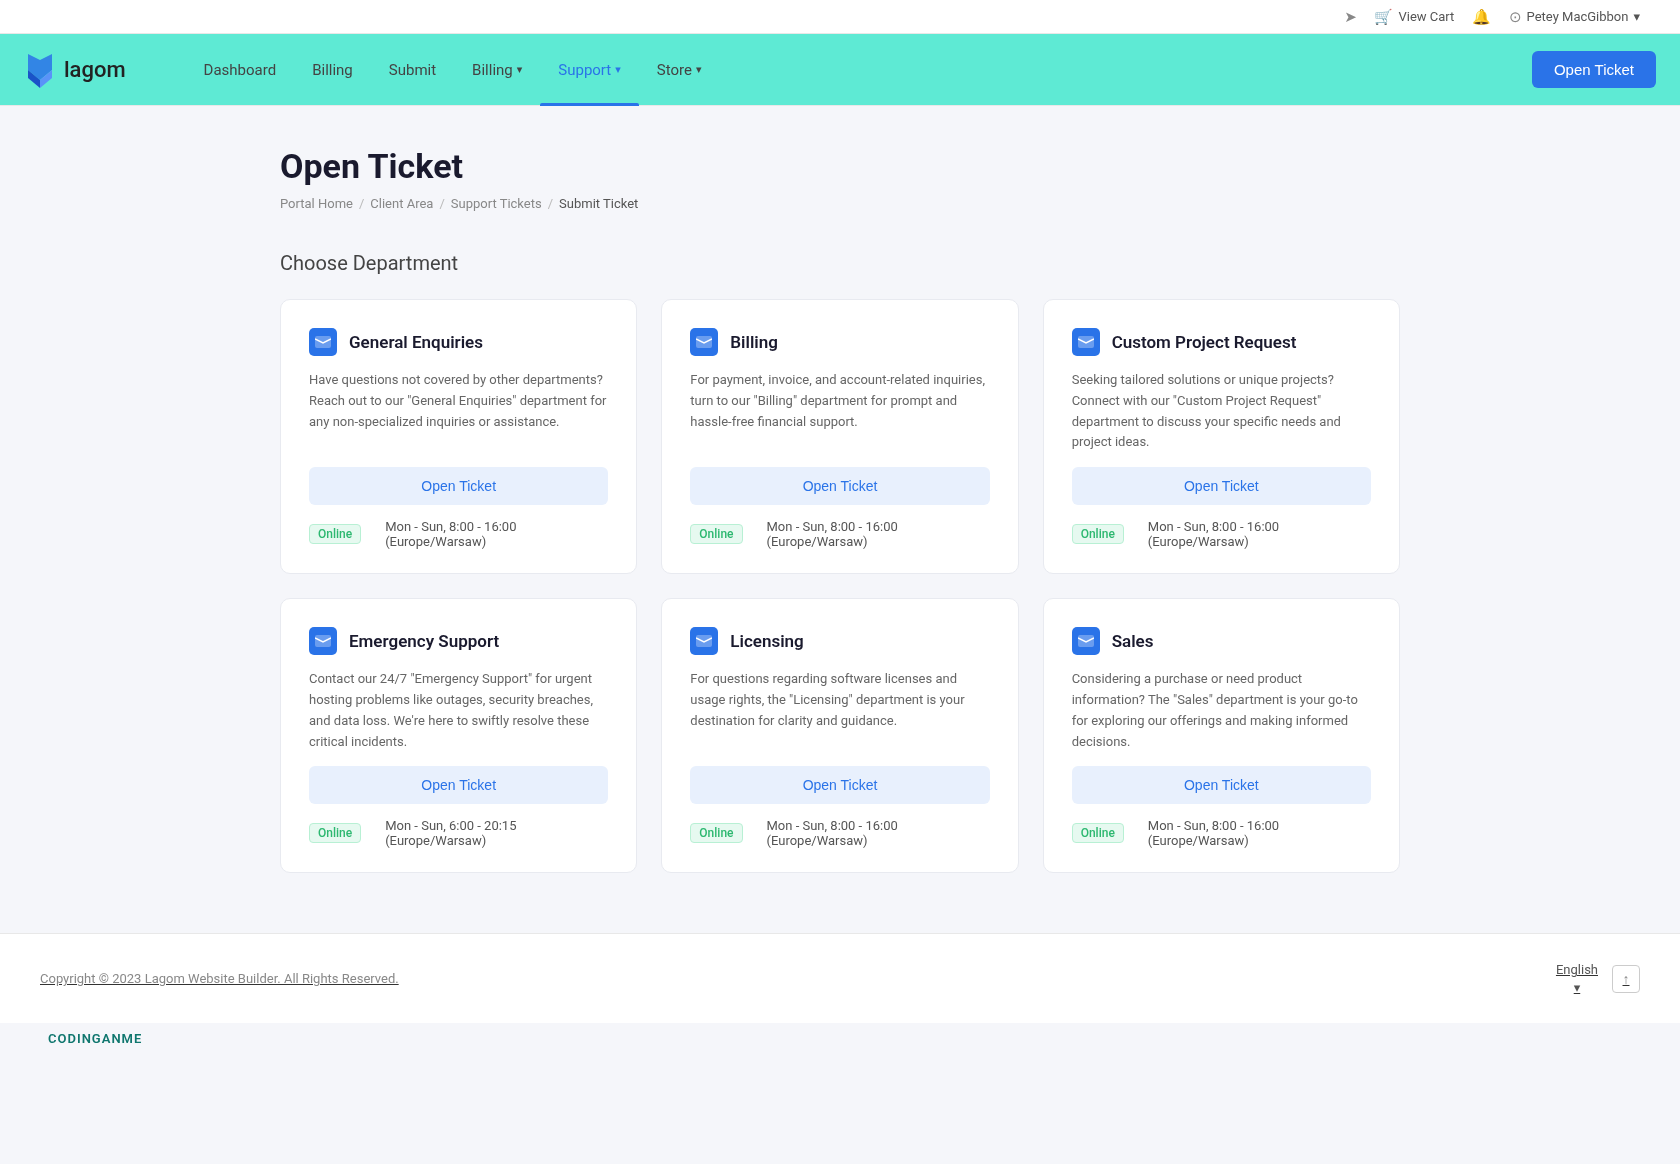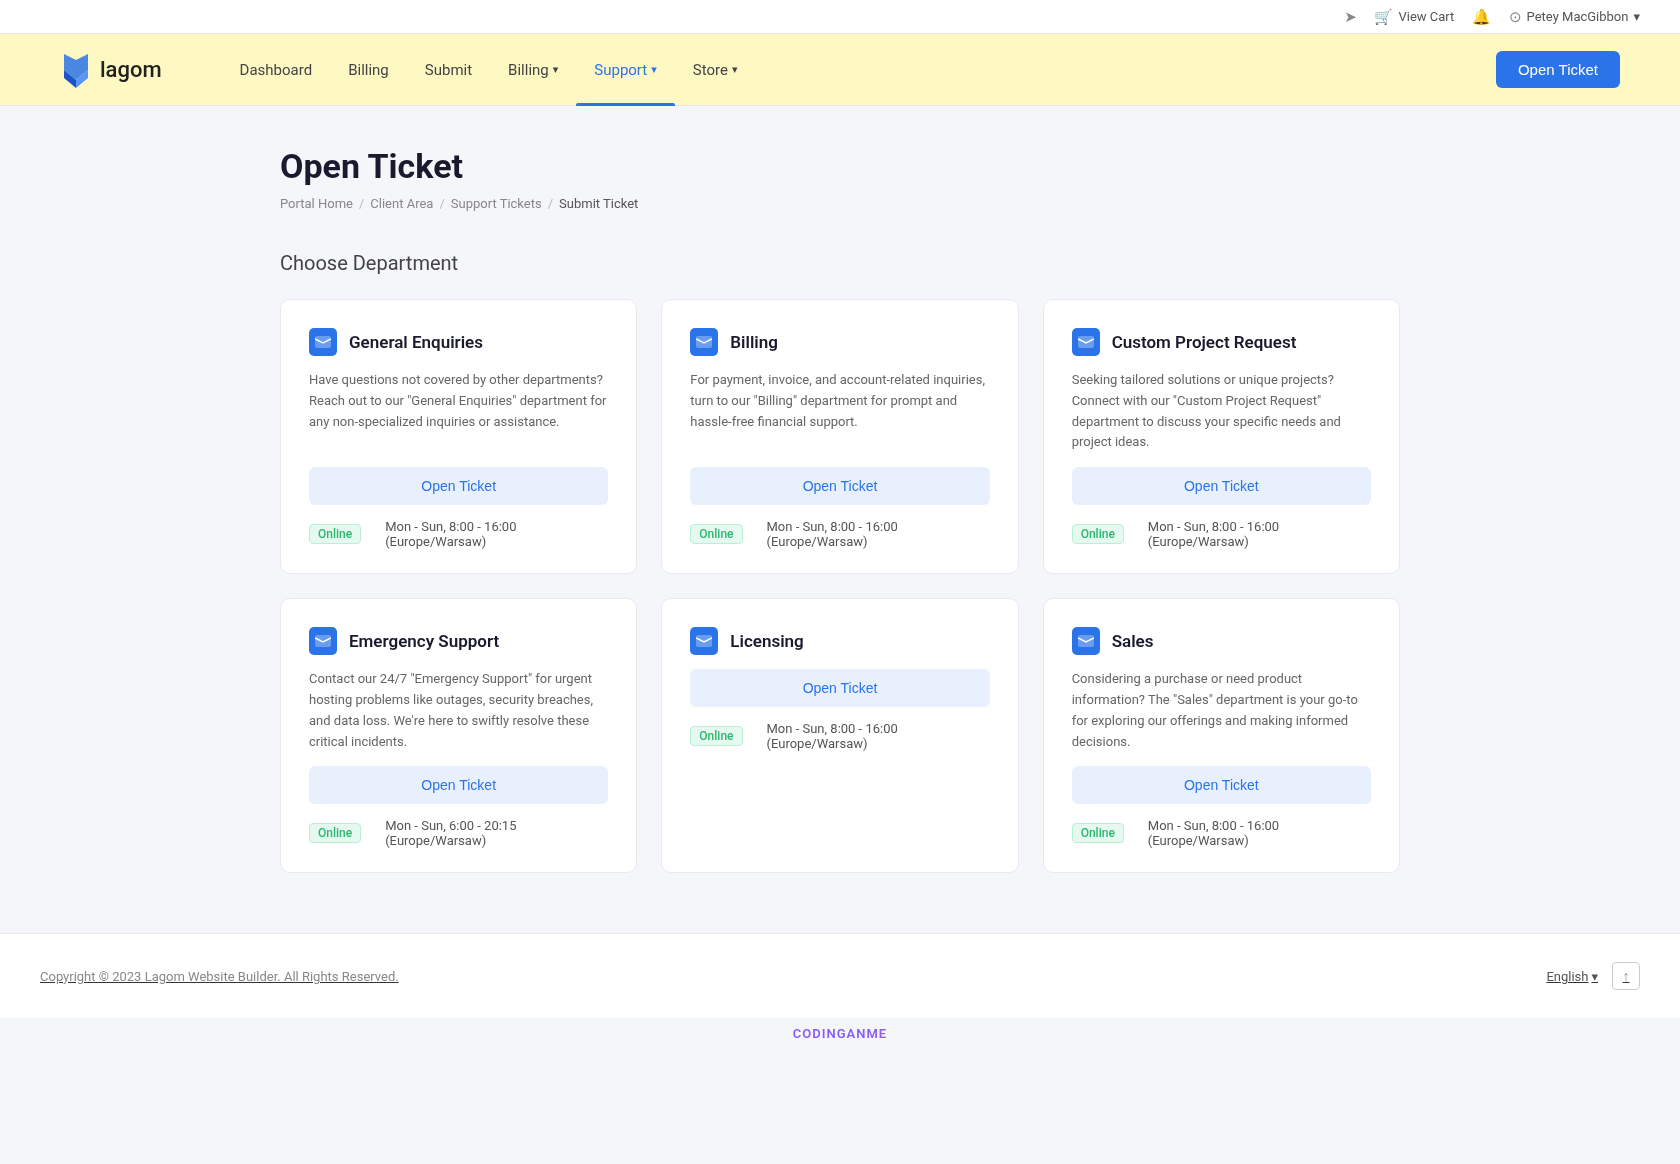--- a/index.html
+++ b/index.html
@@ -21,25 +21,25 @@
       align-items: center;
       gap: 5px;
       color: #555;
       font-size: 13px;
       cursor: pointer;
     }
     .top-bar-item .icon { font-size: 15px; color: #888; }
 
     
     .main-nav {
-      background: #fef9c3;
+      background: #5eead4;
       border-bottom: 1px solid #e8e8e8;
       display: flex;
       align-items: center;
-      padding: 0 60px;
+      padding: 0 24px;
       height: 72px;
       gap: 0;
     }
     .logo {
       display: flex;
       align-items: center;
       gap: 8px;
       margin-right: 60px;
       text-decoration: none;
       color: #222;
@@ -224,42 +224,44 @@
       align-items: center;
       gap: 14px;
     }
     .footer-lang {
       font-size: 13px;
       color: #555;
       cursor: pointer;
       display: flex;
       align-items: center;
       gap: 3px;
+      flex-direction: column;
     }
     .footer-top {
       width: 28px;
       height: 28px;
       border: 1px solid #ccc;
       border-radius: 4px;
       display: flex;
       align-items: center;
       justify-content: center;
       color: #888;
       cursor: pointer;
       font-size: 14px;
     }
 
     
     .watermark {
-      text-align: center;
+      text-align: left;
       padding: 8px 40px 12px;
       font-size: 13px;
-      color: #8b5cf6;
+      color: #0f766e;
       letter-spacing: 1px;
       font-weight: 600;
+      margin-left: 8px;
     }
   </style>
 </head>
 <body>
 
 <div class="top-bar">
   <div class="top-bar-item">
     <span class="icon">➤</span>
   </div>
   <div class="top-bar-item">
@@ -403,20 +405,21 @@
         <div class="dept-card">
       <div class="dept-card-header">
         <div class="dept-icon">
           <svg width="16" height="12" viewBox="0 0 16 12" fill="none">
             <rect x="0" y="0" width="16" height="12" rx="2" fill="rgba(255,255,255,0.3)"></rect>
             <path d="M0 3 L8 7 L16 3" stroke="white" stroke-width="1.5" fill="none"></path>
           </svg>
         </div>
         <span class="dept-name">Licensing</span>
       </div>
+      <p class="dept-desc">For questions regarding software licenses and usage rights, the "Licensing" department is your destination for clarity and guidance.</p>
       <button class="open-ticket-btn">Open Ticket</button>
       <div class="dept-footer">
         <span class="status-badge">Online</span>
         <span>Mon - Sun, 8:00 - 16:00 (Europe/Warsaw)</span>
       </div>
     </div>
         <div class="dept-card">
       <div class="dept-card-header">
         <div class="dept-icon">
           <svg width="16" height="12" viewBox="0 0 16 12" fill="none">

